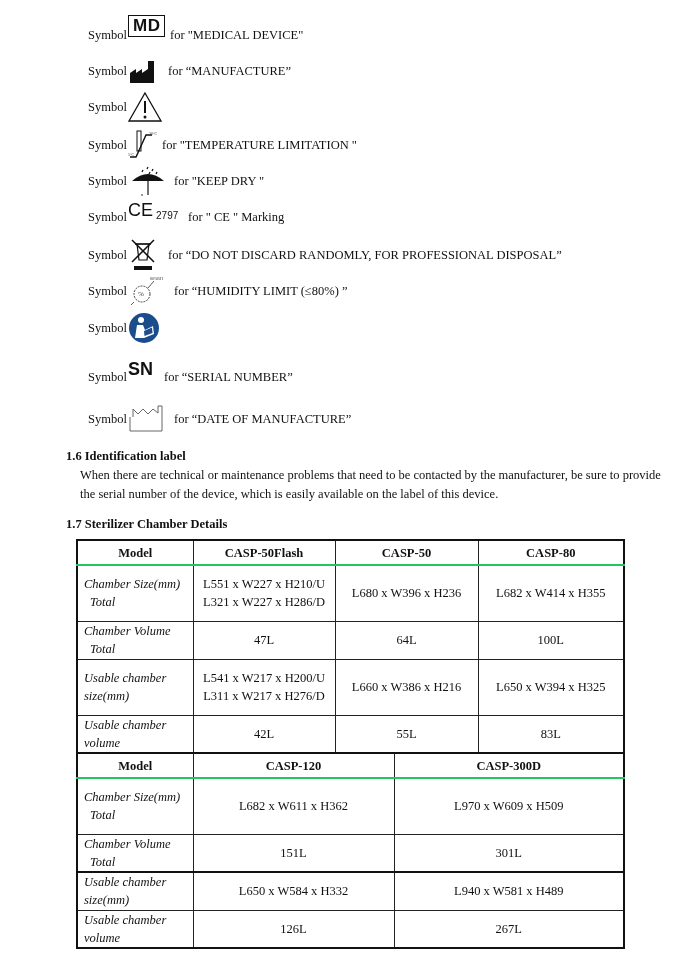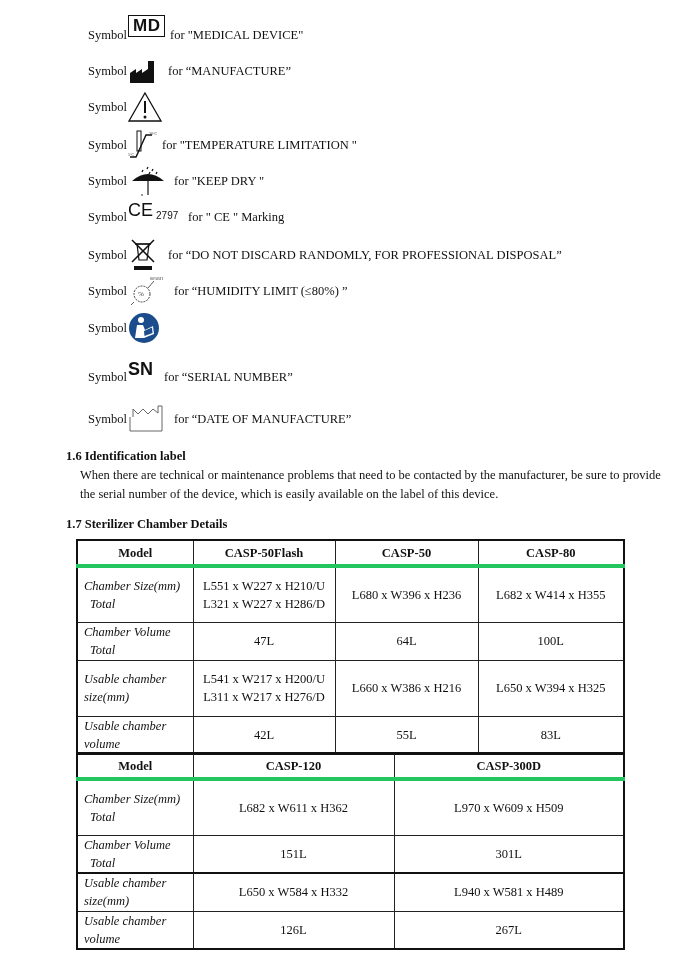--- a/index.html
+++ b/index.html
@@ -15,21 +15,21 @@
   .ce-icon { font-family:"Liberation Sans", sans-serif; font-size:18px; margin-top:-14px; display:flex; align-items:flex-end;}
   .ce-icon sub { font-size:10px; margin-left:3px; }
   h3 { position:absolute; left:66px; margin:0; font-size:12.5px; font-weight:bold; }
   .para { position:absolute; left:80px; width:590px; line-height:19px; margin:0; }
   table { position:absolute; left:76px; border-collapse:collapse; table-layout:fixed; }
   td, th { border:1px solid #222; text-align:center; font-size:12.5px; padding:0; line-height:18px; }
   th { font-weight:bold; height:23px; }
   td.lbl { text-align:left; padding-left:6px;font-style:italic; }
   .t1 { top:539px; width:547px; border:2px solid #111; }
   .t2 { top:752px; width:547px; border:2px solid #111; }
-  .t1 tr.hdr th, .t2 tr.hdr th { border-bottom:4px solid #22c55e; }
+  .t1 tr.hdr th, .t2 tr.hdr th { border-bottom:2px solid #22c55e; }
 </style>
 </head>
 <body>
 
 <div class="sym-row" style="top:20px">
   <span class="sym-word">Symbol</span>
   <span class="icon-box" style="width:42px">
       <span class="md-icon">MD</span>
     </span>
   <span class="desc">for "MEDICAL DEVICE"</span>

